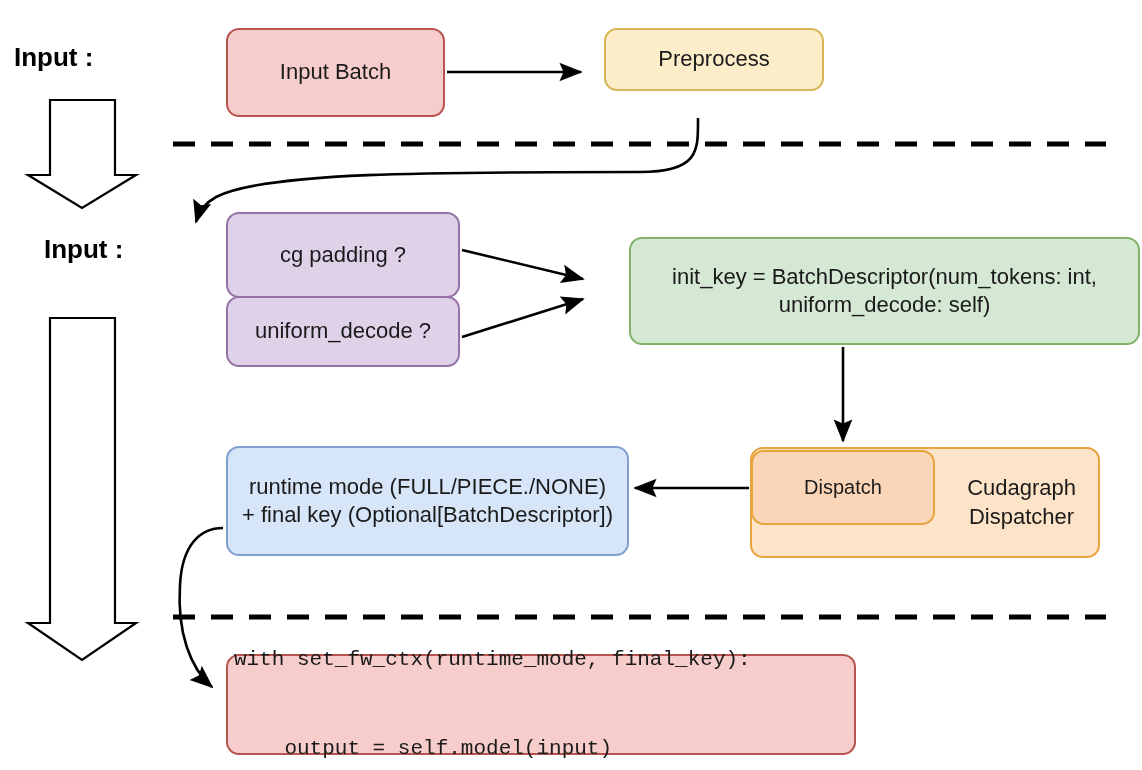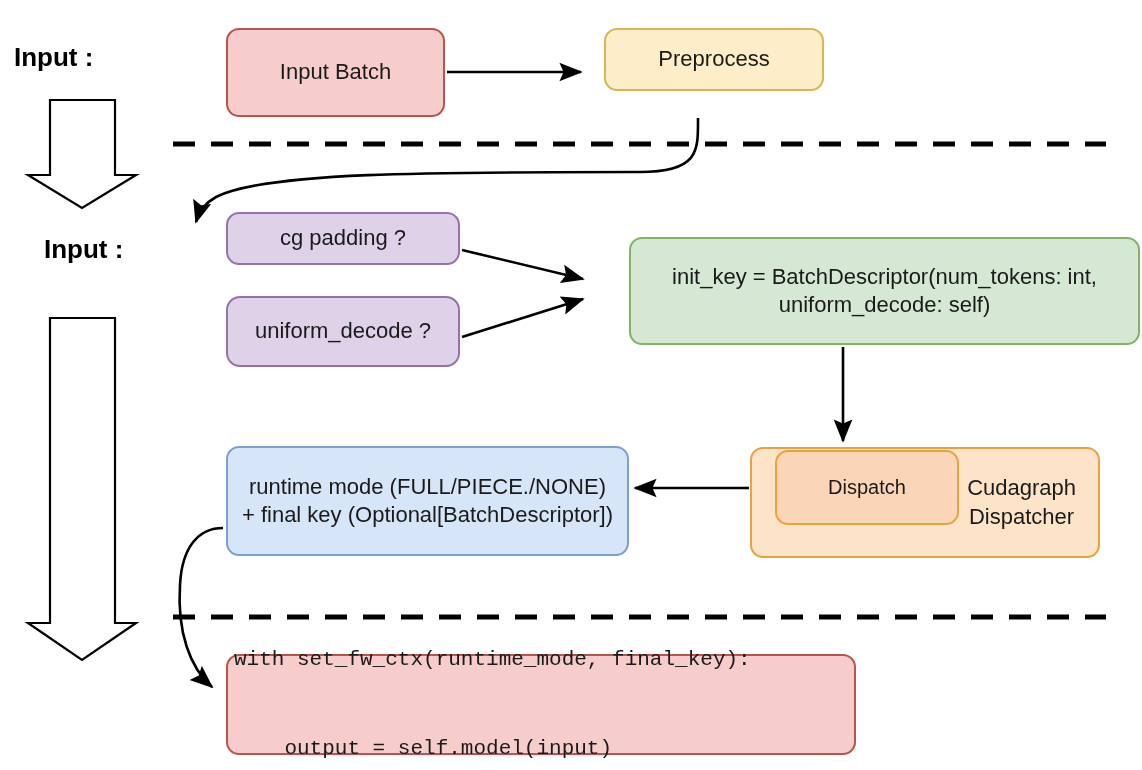--- a/index.html
+++ b/index.html
@@ -79,25 +79,25 @@
   <div class="stage-label" style="left:44px; top:234px;">Input :</div>
 
   <div class="node pink" style="left:226px; top:28px; width:219px; height:89px;">
     <span>Input Batch</span>
   </div>
 
   <div class="node yellow" style="left:604px; top:28px; width:220px; height:63px;">
     <span>Preprocess</span>
   </div>
 
-  <div class="node purple" style="left:226px; top:212px; width:234px; height:53px;">
+  <div class="node purple" style="left:226px; top:212px; width:234px; height:86px;">
     <span>cg padding ?</span>
   </div>
 
-  <div class="node purple" style="left:226px; top:296px; width:234px; height:71px;border-radius:14px;">
+  <div class="node purple" style="left:226px; top:296px; width:234px; height:71px;">
     <span>uniform_decode ?</span>
   </div>
 
   <div class="node green" style="left:589px; top:237px; width:511px; height:108px;">
     <span class="label-lines">
       <span class="line">init_key = BatchDescriptor(num_tokens: int,</span>
       <span class="line">uniform_decode: self)</span>
     </span>
   </div>
 
@@ -108,21 +108,21 @@
     </span>
   </div>
 
   <div class="node orange-outer" style="left:750px; top:447px; width:350px; height:111px; justify-content:flex-end; padding-right:22px;">
     <span class="label-lines" style="width:auto;">
       <span class="line">Cudagraph</span>
       <span class="line">Dispatcher</span>
     </span>
   </div>
 
-  <div class="node orange-inner" style="left:751px; top:450px; width:184px; height:75px; font-size:20px;margin-left:24px;">
+  <div class="node orange-inner" style="left:751px; top:450px; width:184px; height:75px; font-size:20px;">
     <span>Dispatch</span>
   </div>
 
   <div class="node pink code" style="left:226px; top:654px; width:630px; height:101px;">
     <span class="label-lines">
       <span class="line">with set_fw_ctx(runtime_mode, final_key):</span>
       <span class="line">    output = self.model(input)</span>
     </span>
   </div>
 

